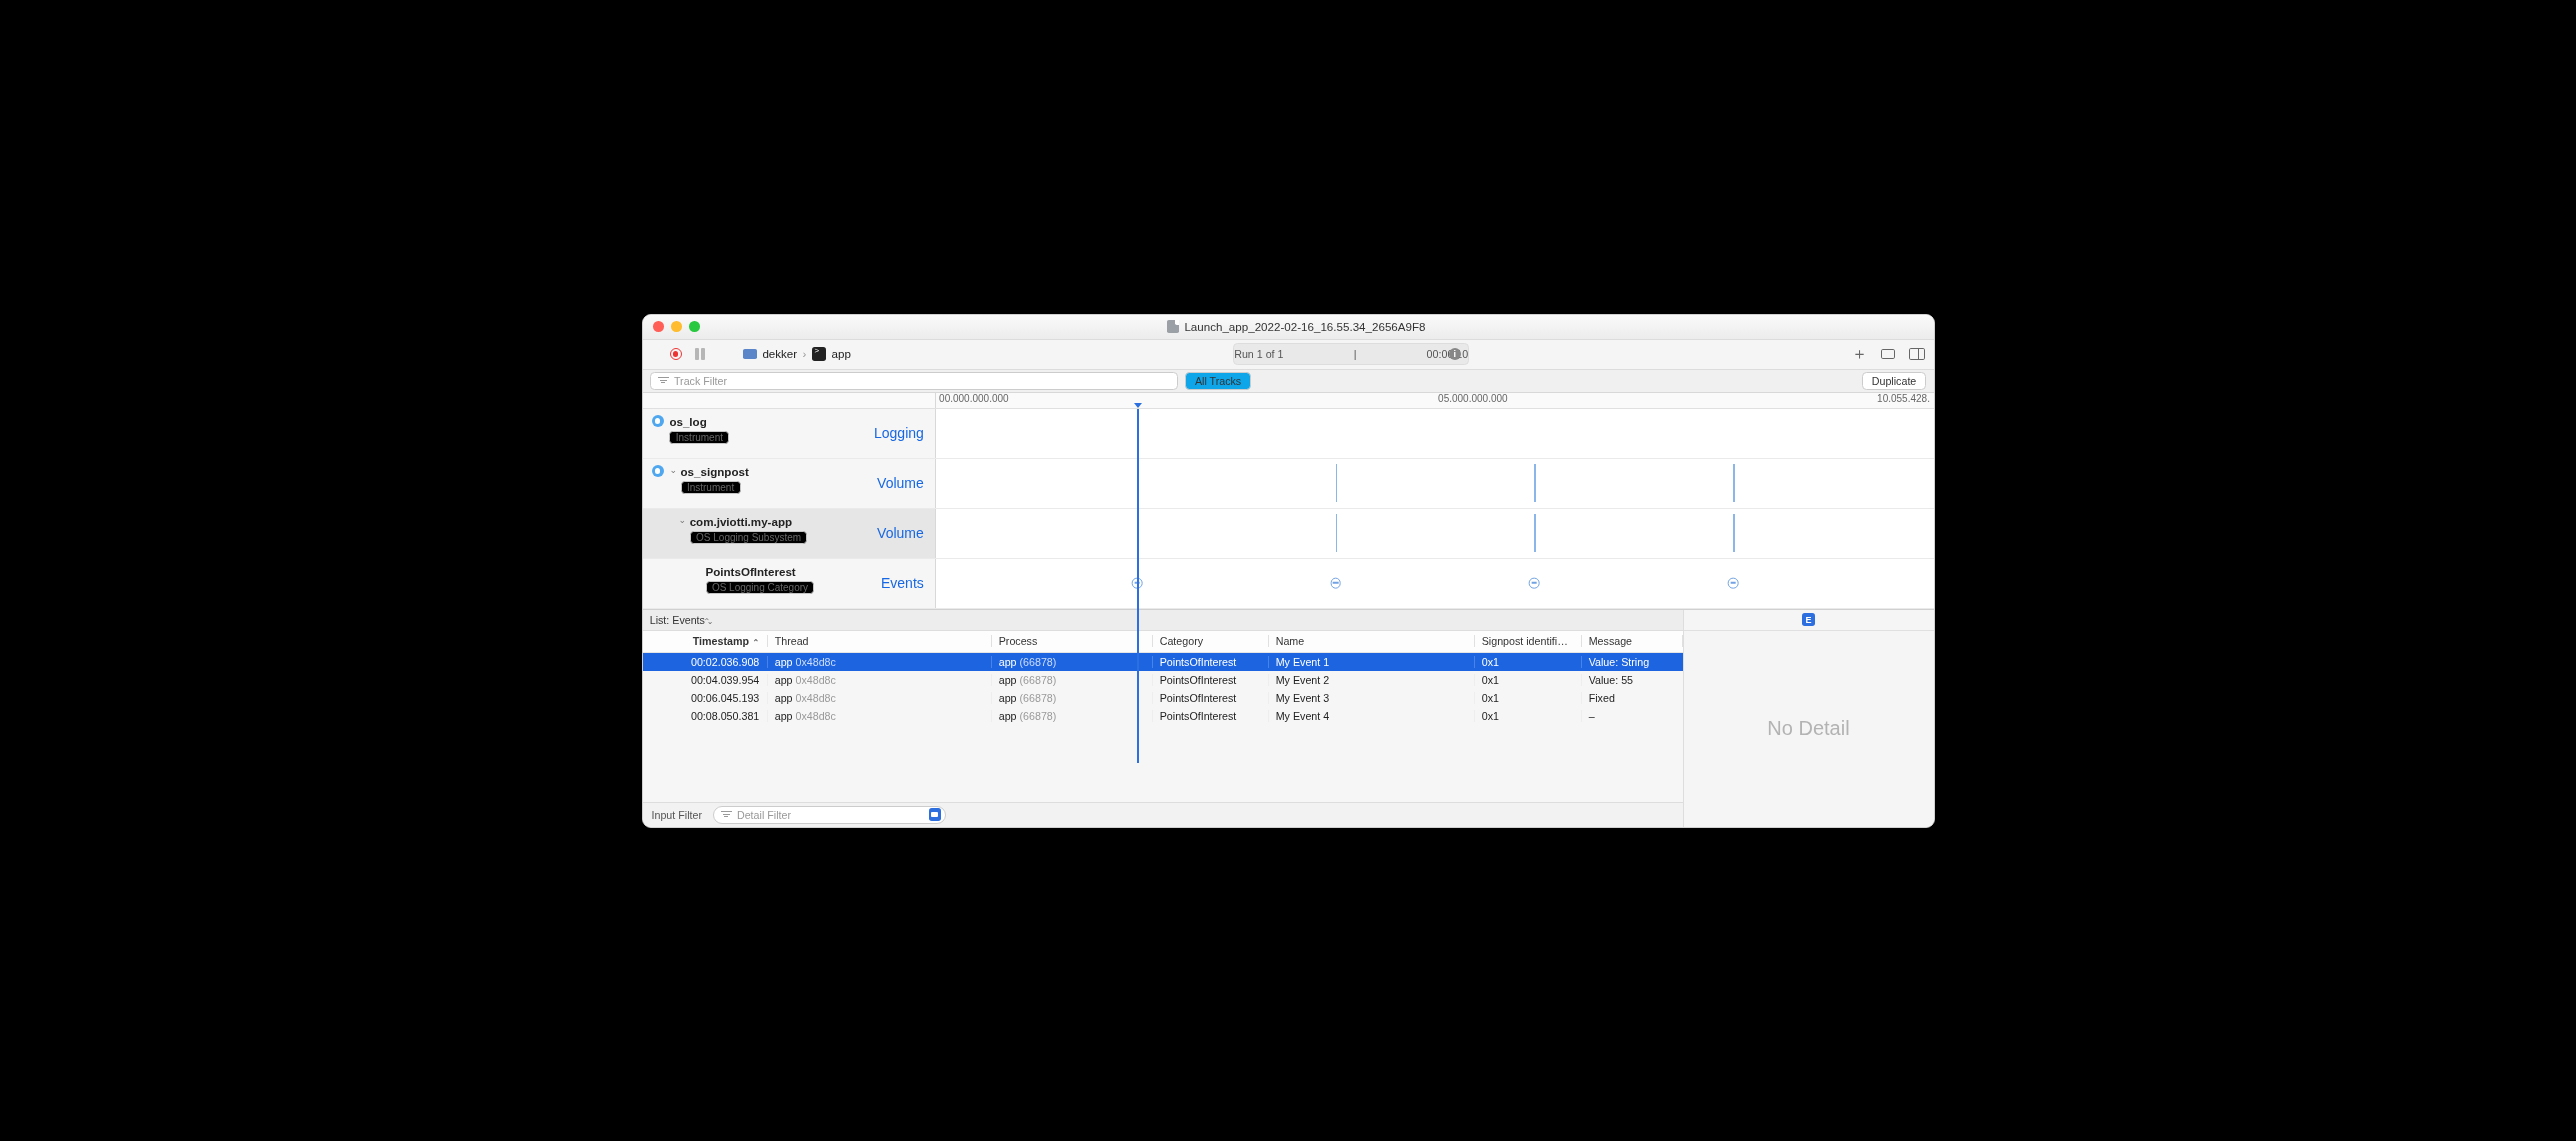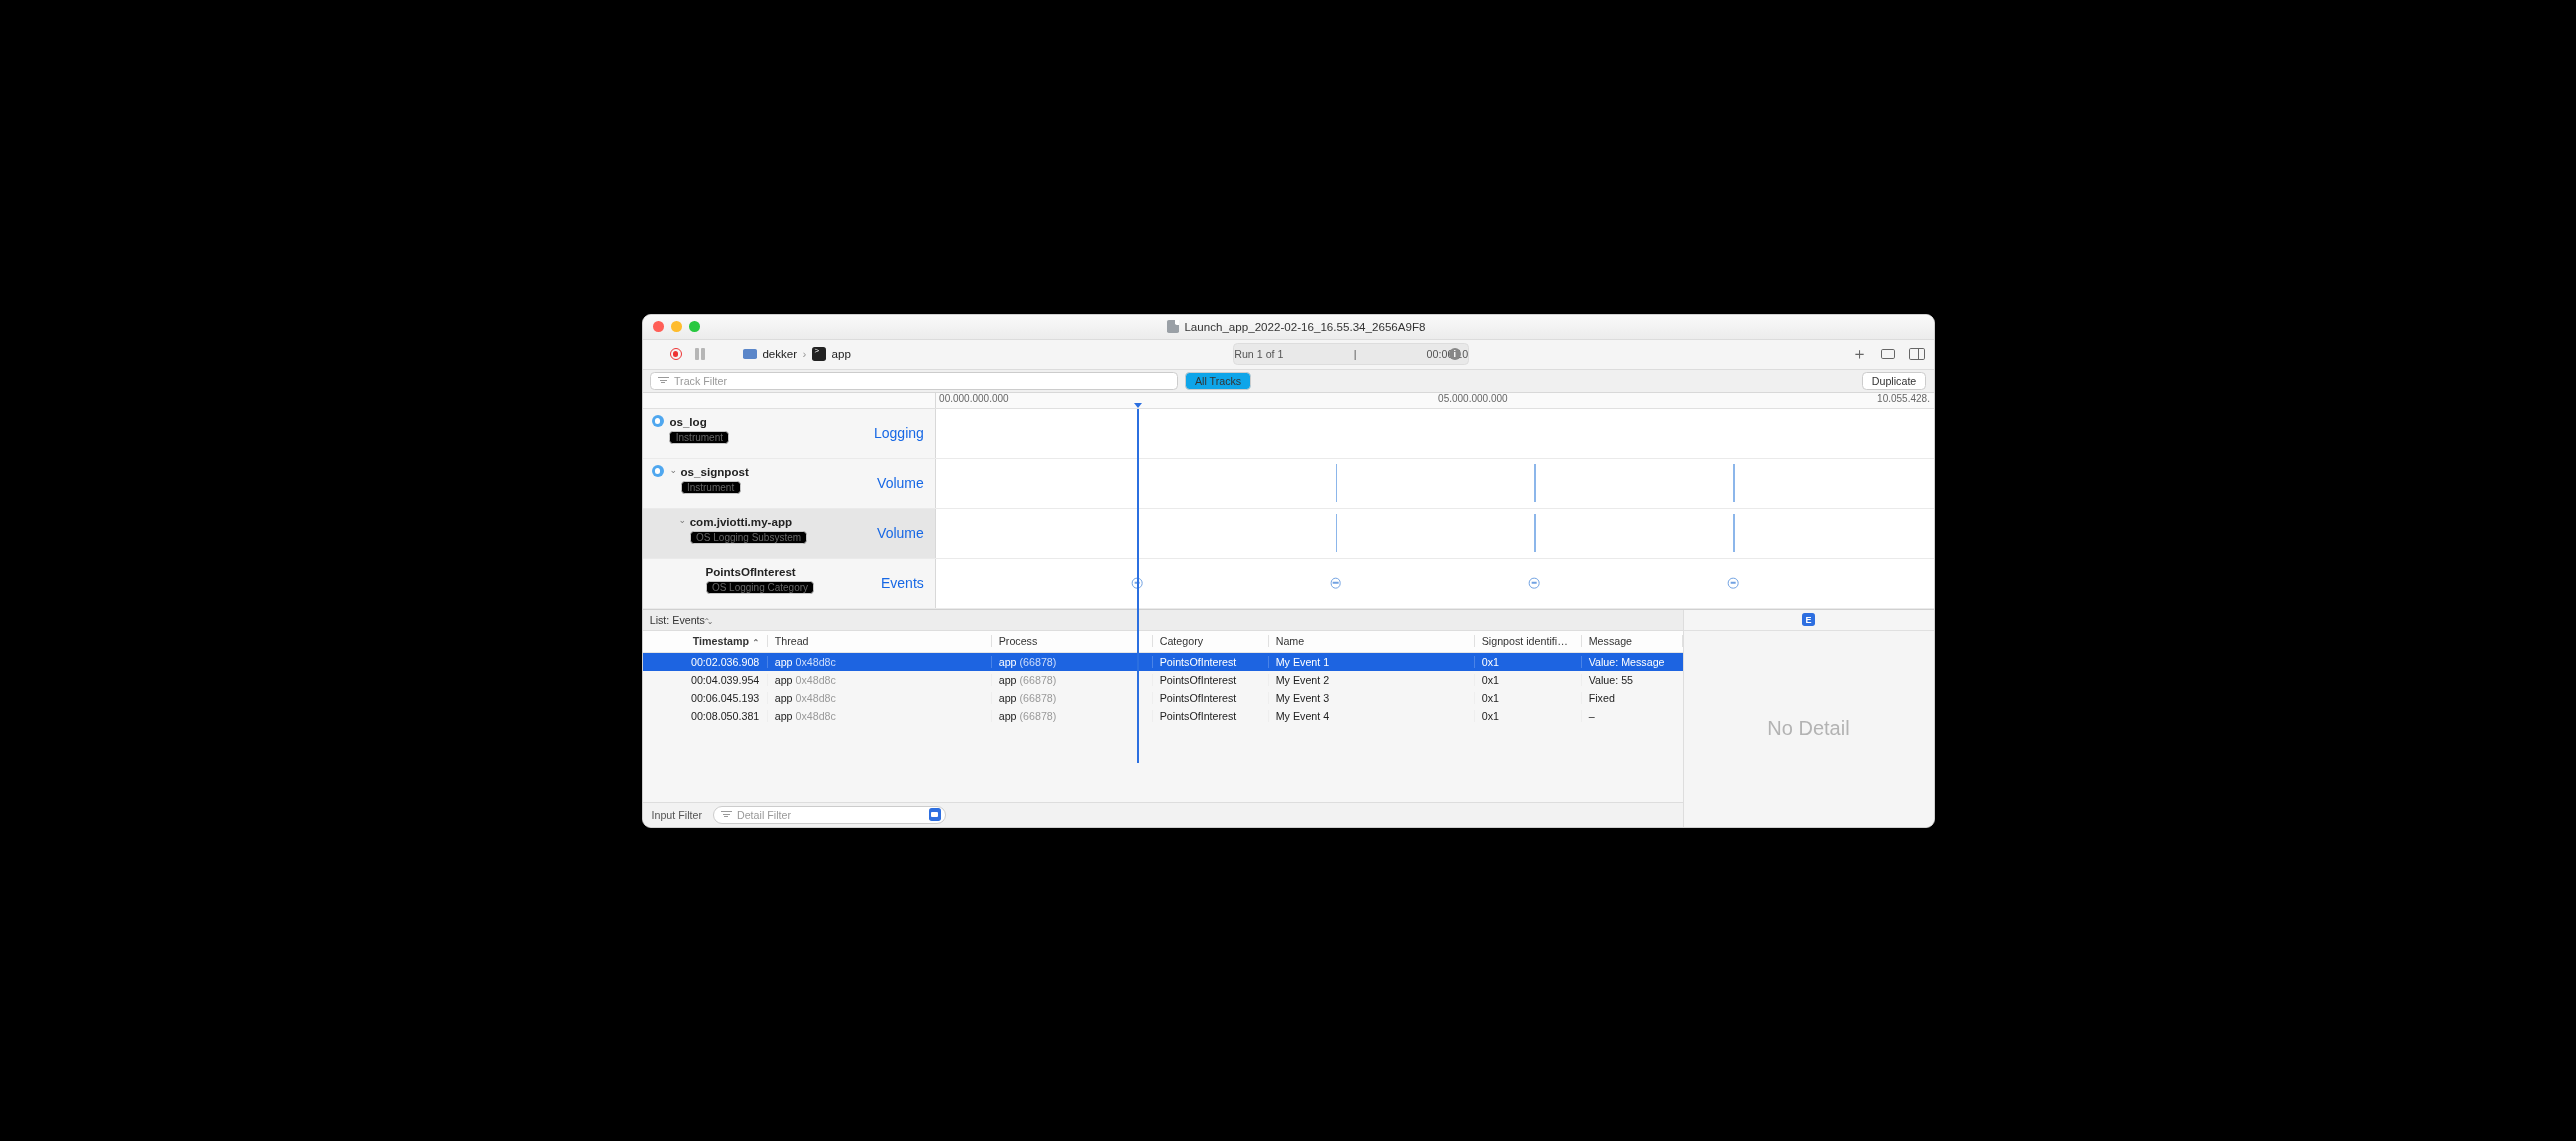--- a/index.html
+++ b/index.html
@@ -368,21 +368,21 @@
           <div class="cell c-msg">Message</div>
         </div>
         <div id="tbody">
             <div class="trow sel">
               <div class="cell c-ts">00:02.036.908</div>
               <div class="cell c-thr">app  <span class="muted">0x48d8c</span></div>
               <div class="cell c-proc">app <span class="muted">(66878)</span></div>
               <div class="cell c-cat">PointsOfInterest</div>
               <div class="cell c-name">My Event 1</div>
               <div class="cell c-sig">0x1</div>
-              <div class="cell c-msg">Value: Message</div>
+              <div class="cell c-msg">Value: String</div>
             </div>
             <div class="trow">
               <div class="cell c-ts">00:04.039.954</div>
               <div class="cell c-thr">app  <span class="muted">0x48d8c</span></div>
               <div class="cell c-proc">app <span class="muted">(66878)</span></div>
               <div class="cell c-cat">PointsOfInterest</div>
               <div class="cell c-name">My Event 2</div>
               <div class="cell c-sig">0x1</div>
               <div class="cell c-msg">Value: 55</div>
             </div>

